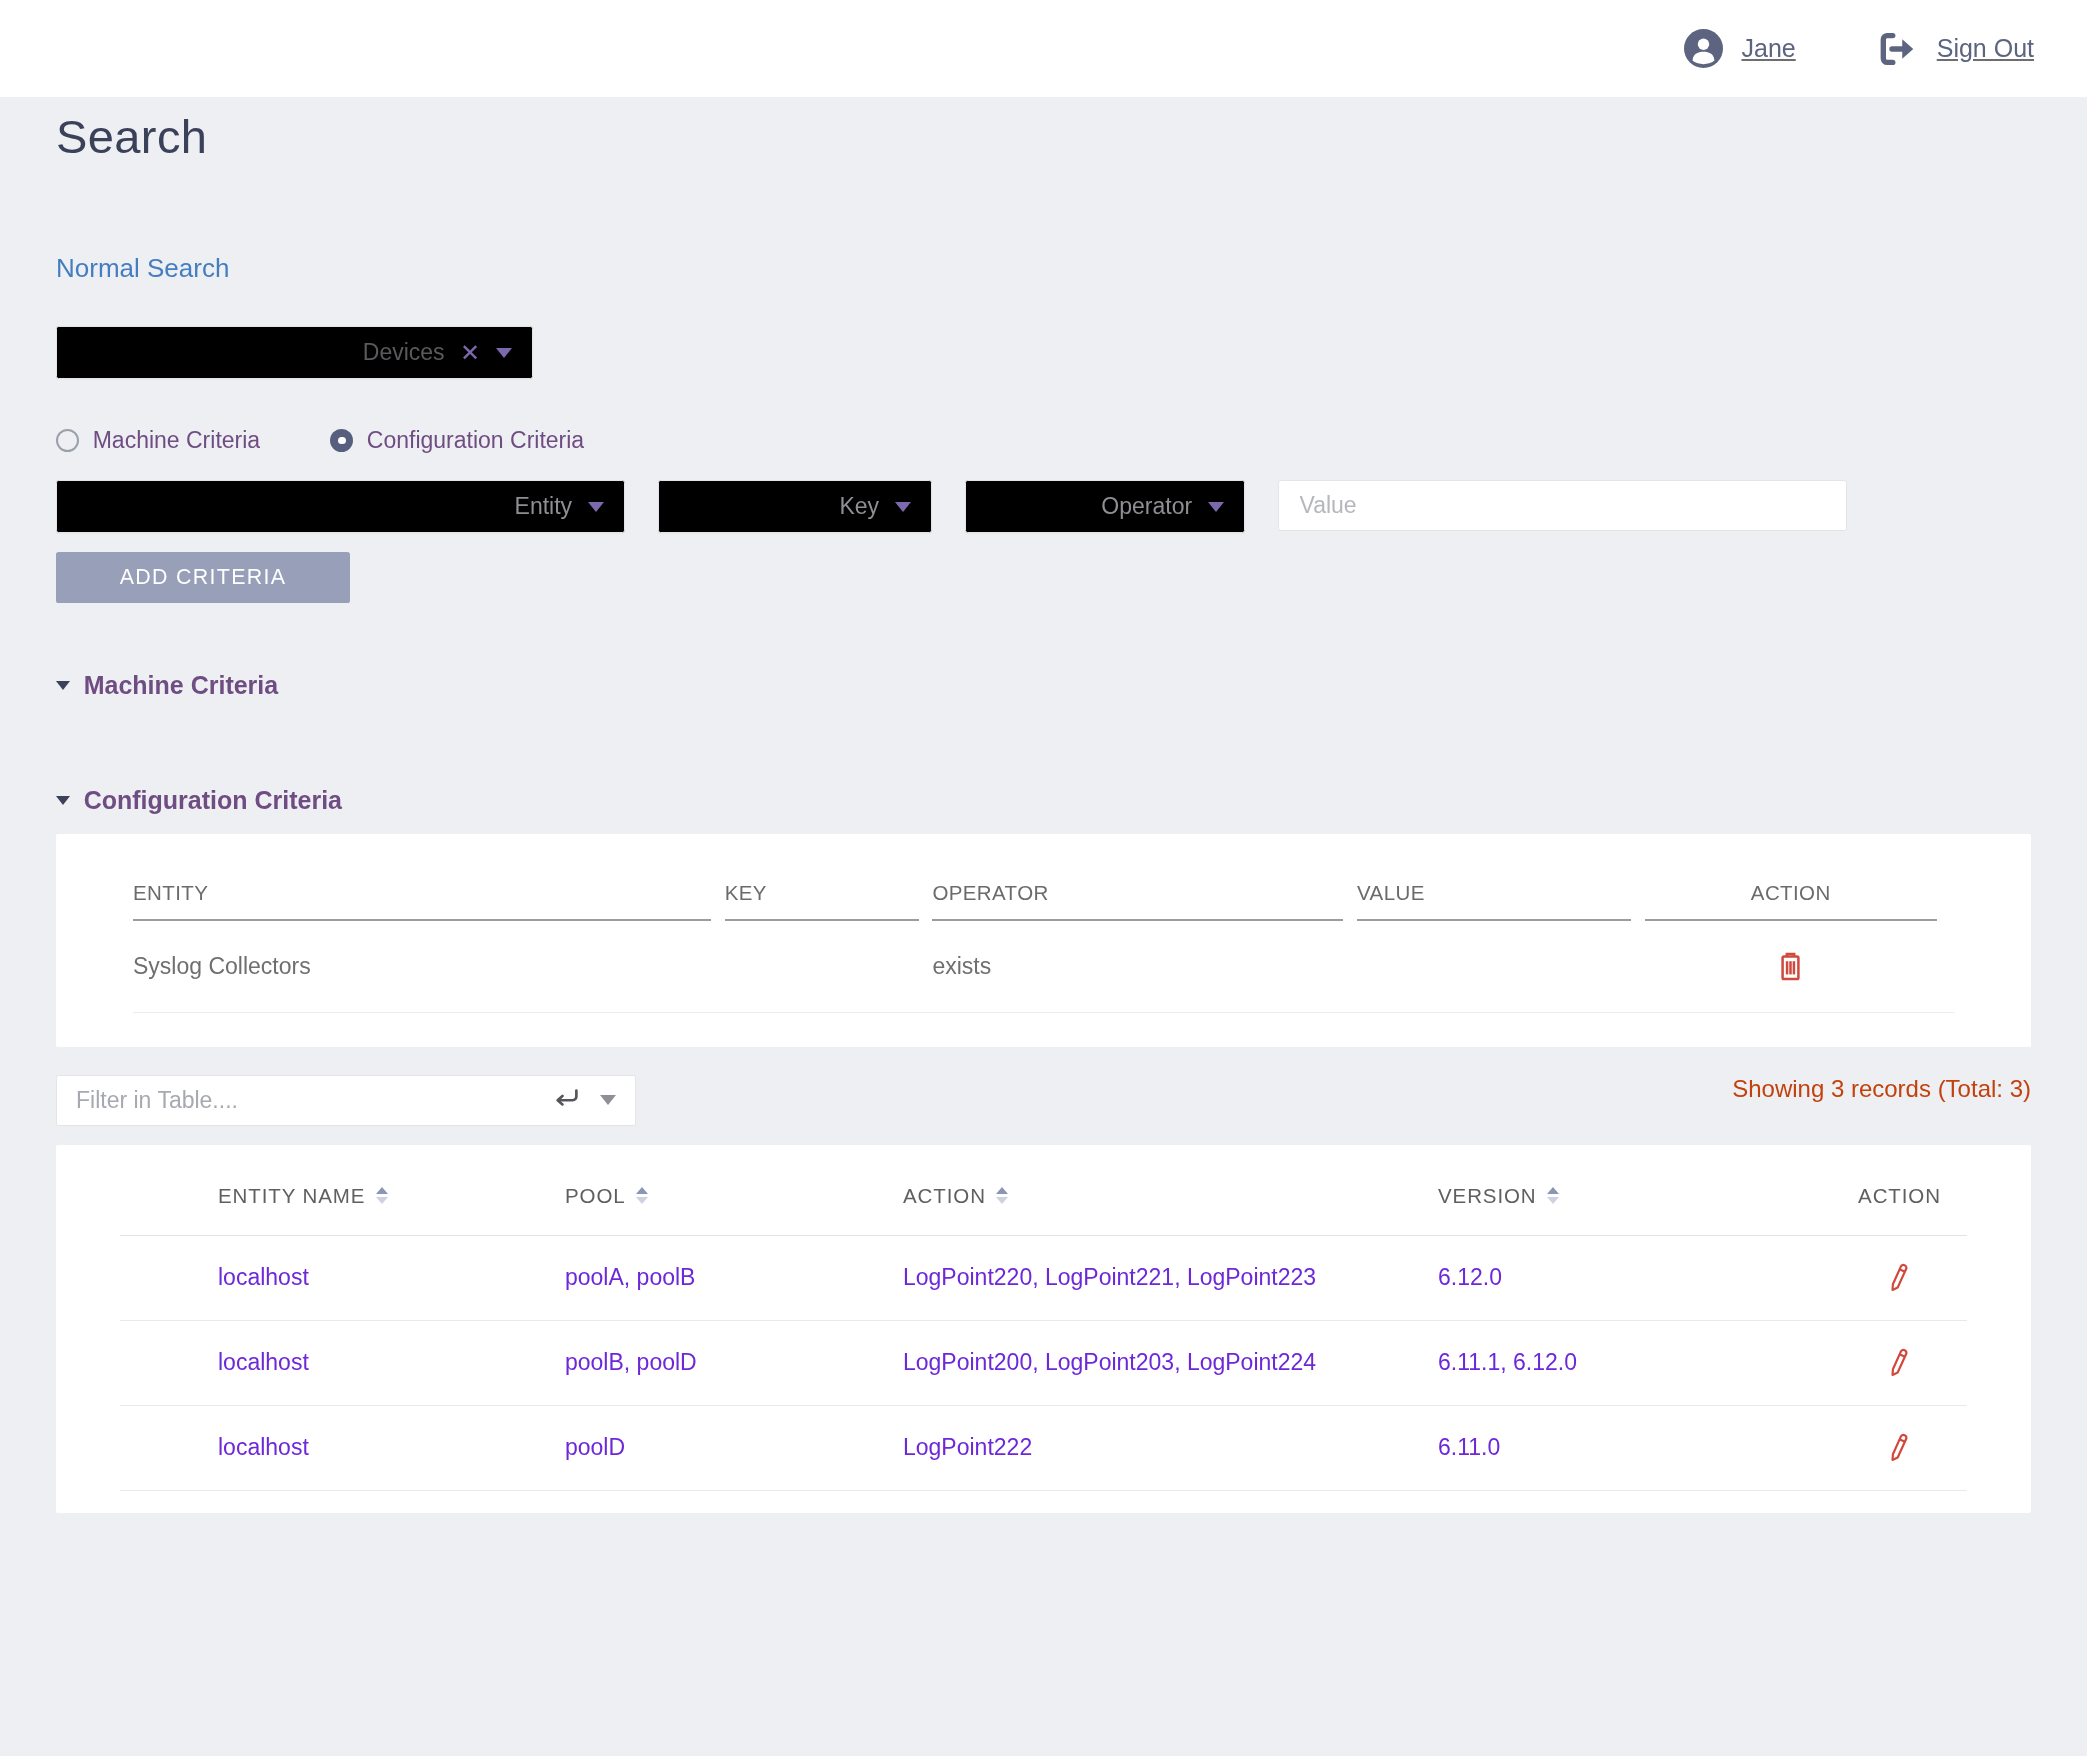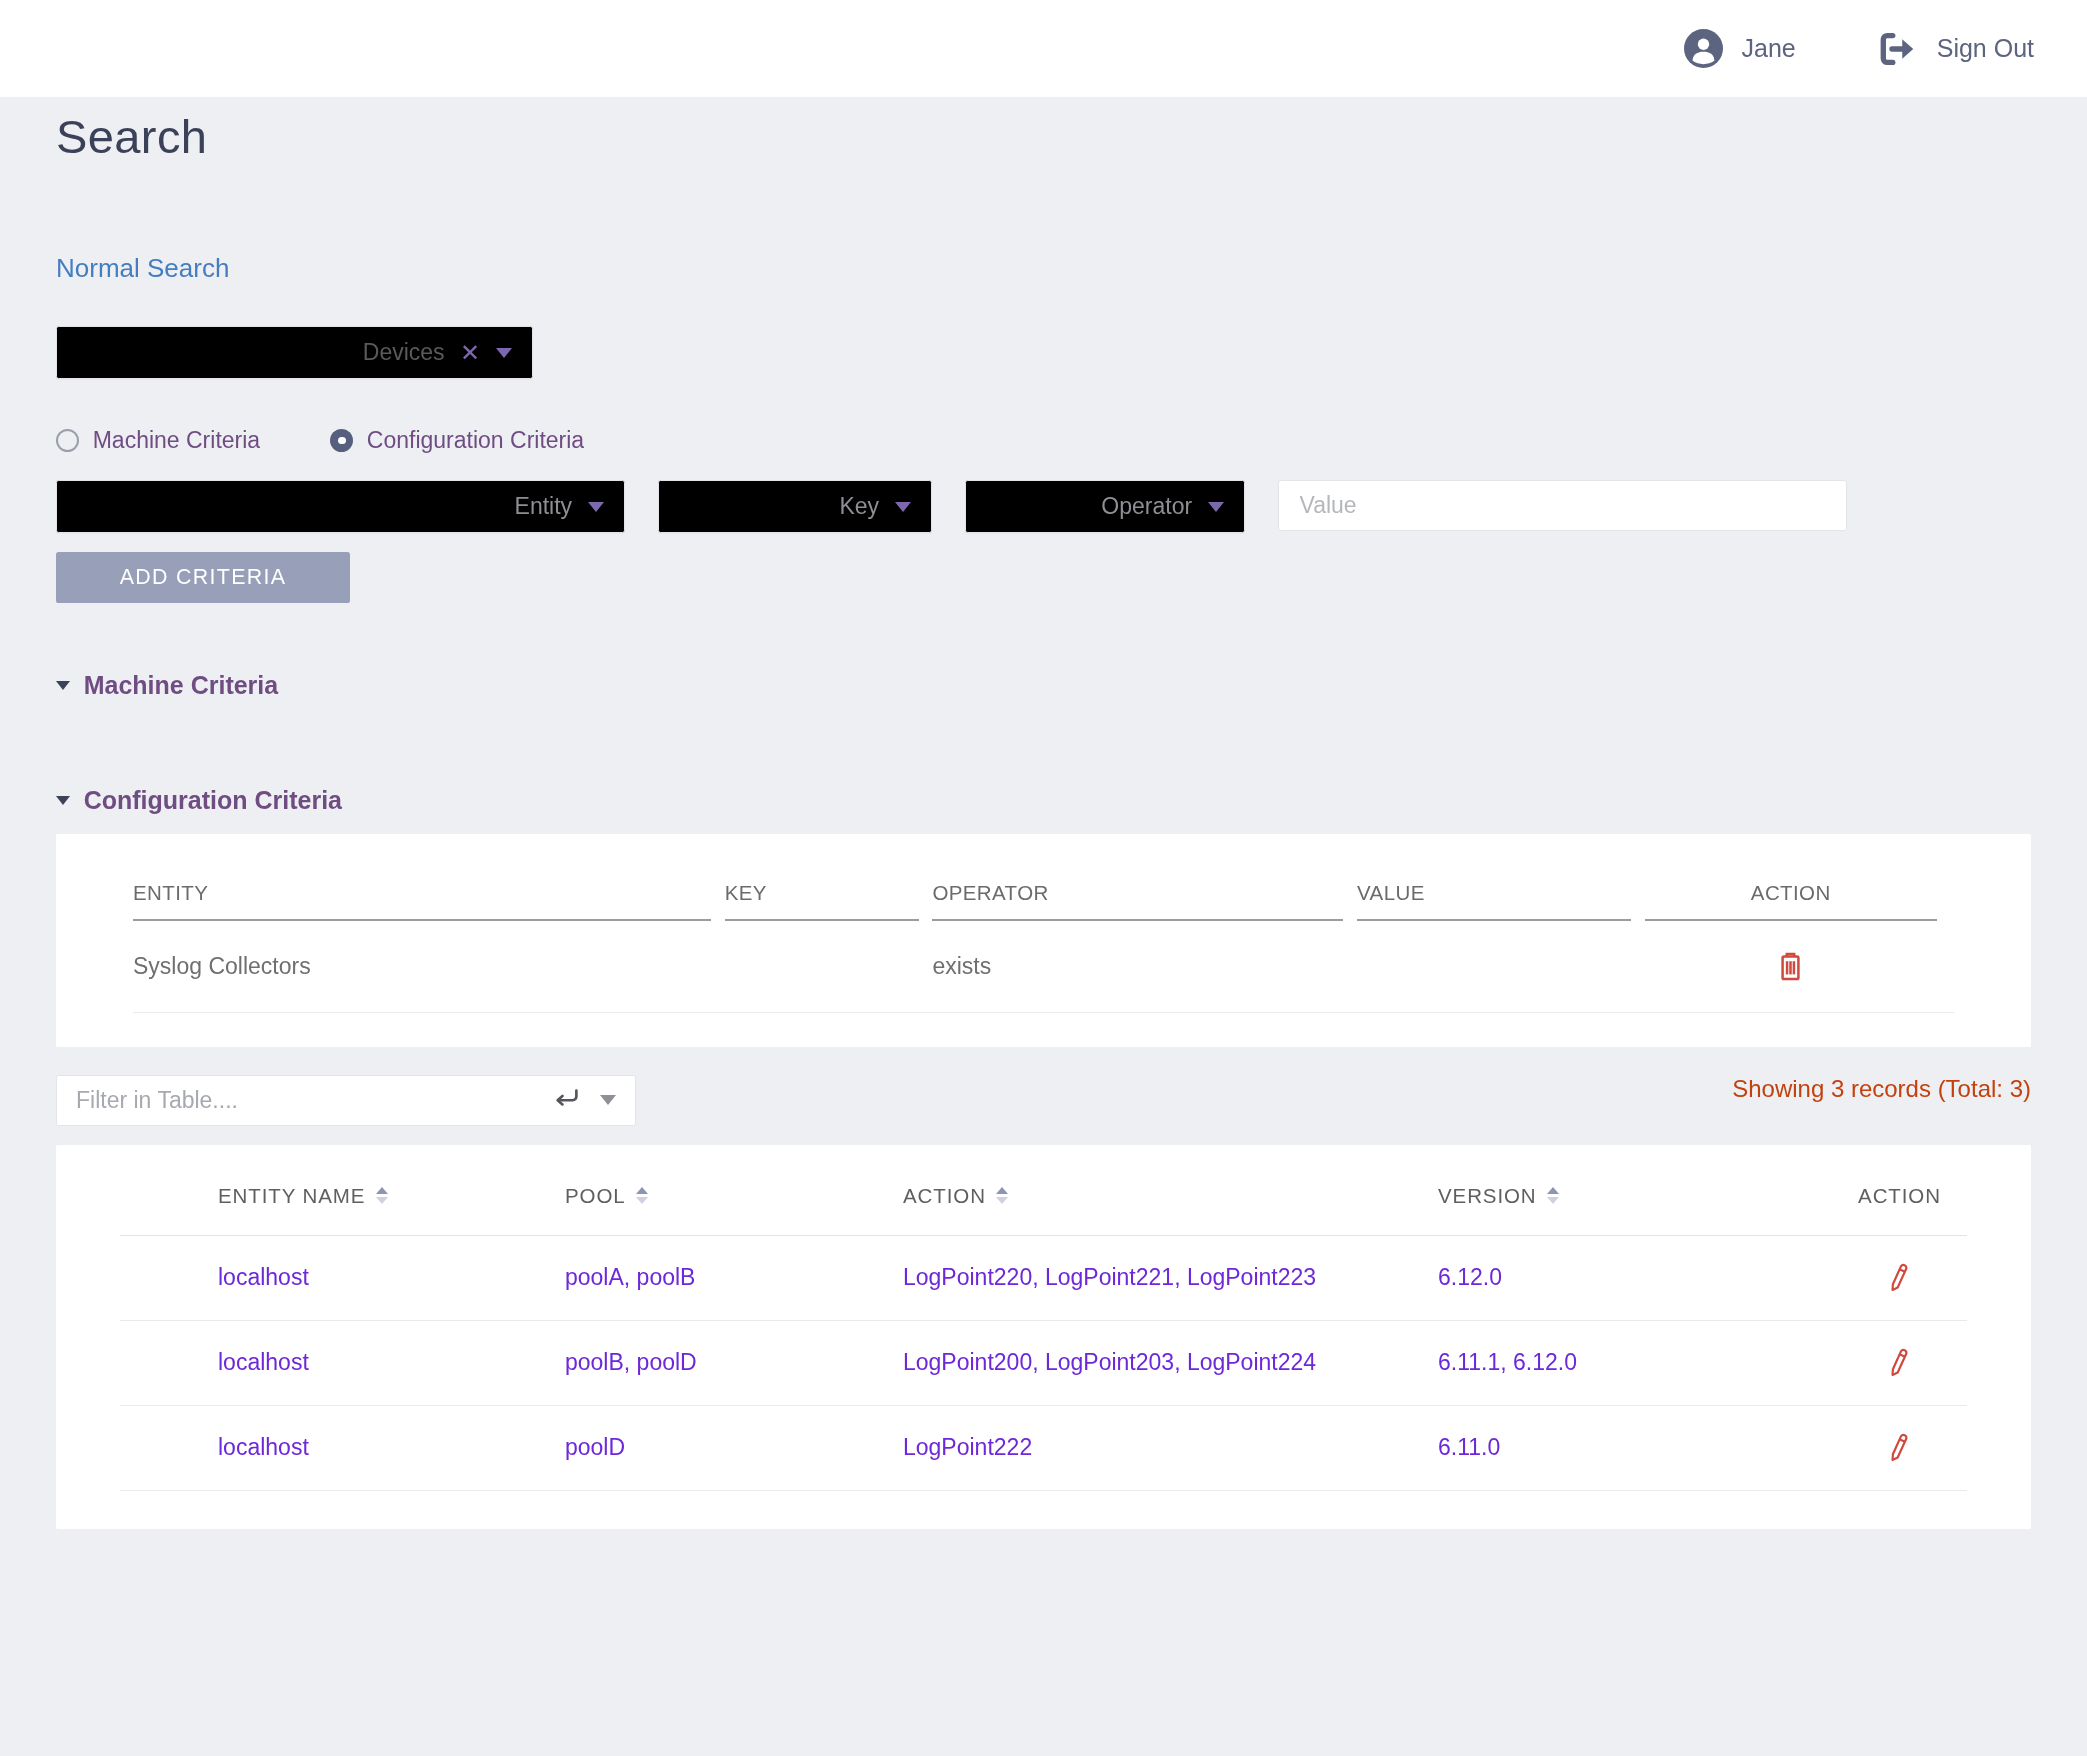--- a/index.html
+++ b/index.html
@@ -11,21 +11,21 @@
     color:#6e6e6e;
     overflow:hidden;
   }
 
   
   .topbar {
     height:97px; background:#ffffff;
     display:flex; align-items:center; justify-content:flex-end;
     padding-right:53px; gap:81px;
   }
-  .topbar .menu-item { display:flex; align-items:center; gap:19px; cursor:pointer; }
+  .topbar .menu-item { display:flex; align-items:center; gap:19px; cursor:pointer;text-decoration:underline; }
   .topbar .menu-item span { font-size:25px; color:#5c6480; }
   .topbar svg { display:block; }
 
   
   .content { padding:0 56px; }
 
   h1.page-title {
     margin-top:12px; font-size:47px; font-weight:500; color:#3a4158; letter-spacing:0.4px;
   }
   .mode-link {
@@ -135,21 +135,21 @@
   }
   .filter-box input {
     flex:1; border:none; outline:none; font-size:23px; color:#595a5e;
     font-family:"Liberation Sans", sans-serif; background:transparent;
   }
   .filter-box input::placeholder { color:#a7a9b0; }
   .filter-box .caret-down { margin-left:20.5px; border-top-color:#8f9096; cursor:pointer; }
   .records-summary { font-size:24px; color:#c2410c;margin-left:8px; }
 
   
-  .results-card { margin-top:19px; padding:39px 64px 38px 64px; }
+  .results-card { margin-top:19px; padding:39px 64px 22px 64px; }
   .rtable-head, .rtable-row {
     display:grid;
     grid-template-columns:347px 338px 535px 394px 1fr;
     padding-left:98px;
   }
   .rtable-head { border-bottom:1.7px solid #e3e3e3; padding-bottom:27px; }
   .rtable-head .hcell {
     display:flex; align-items:center; gap:10.3px;
     font-size:20.5px; color:#5f5f5f; letter-spacing:0.9px; cursor:pointer;
   }

